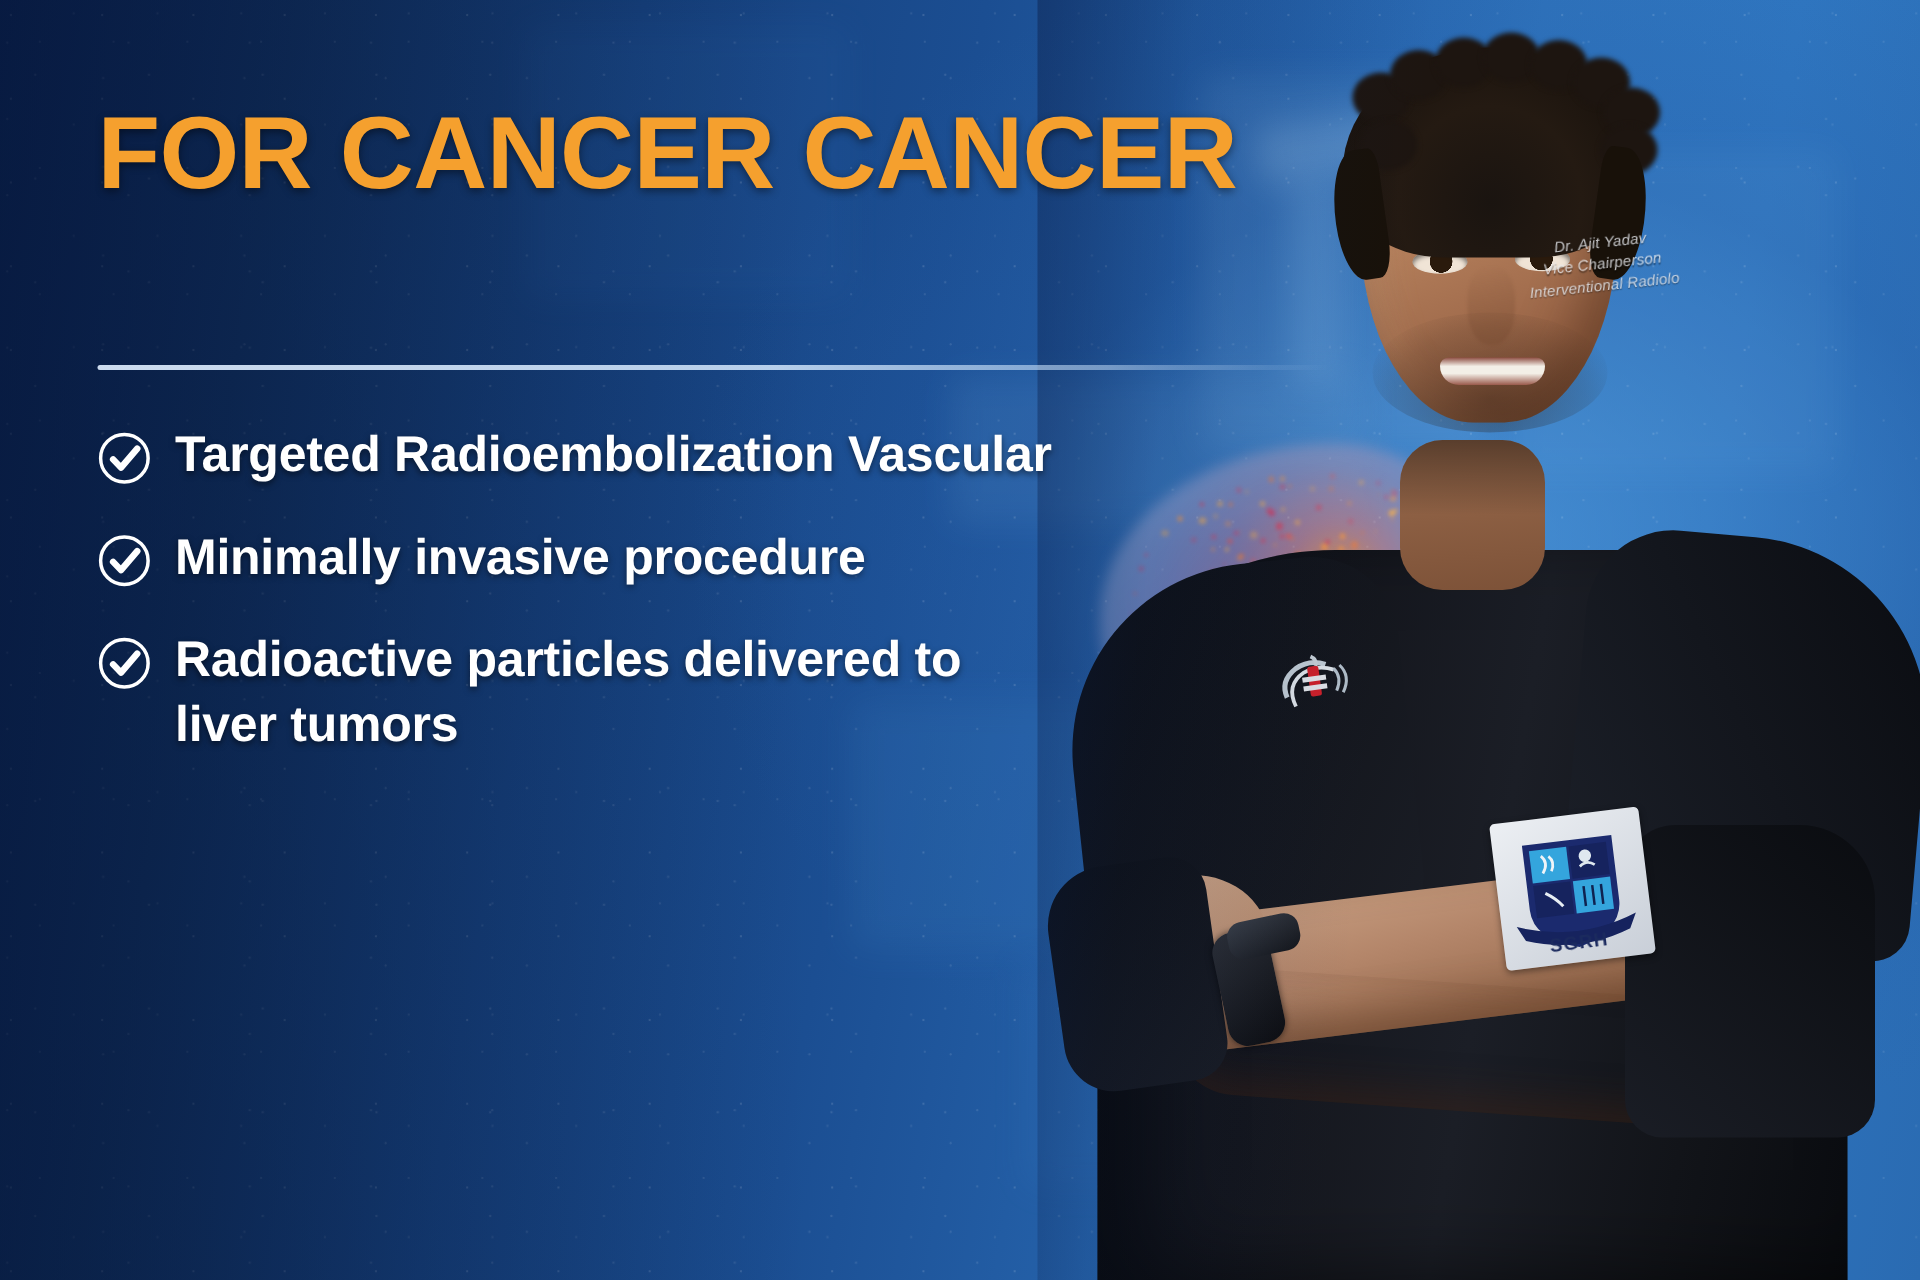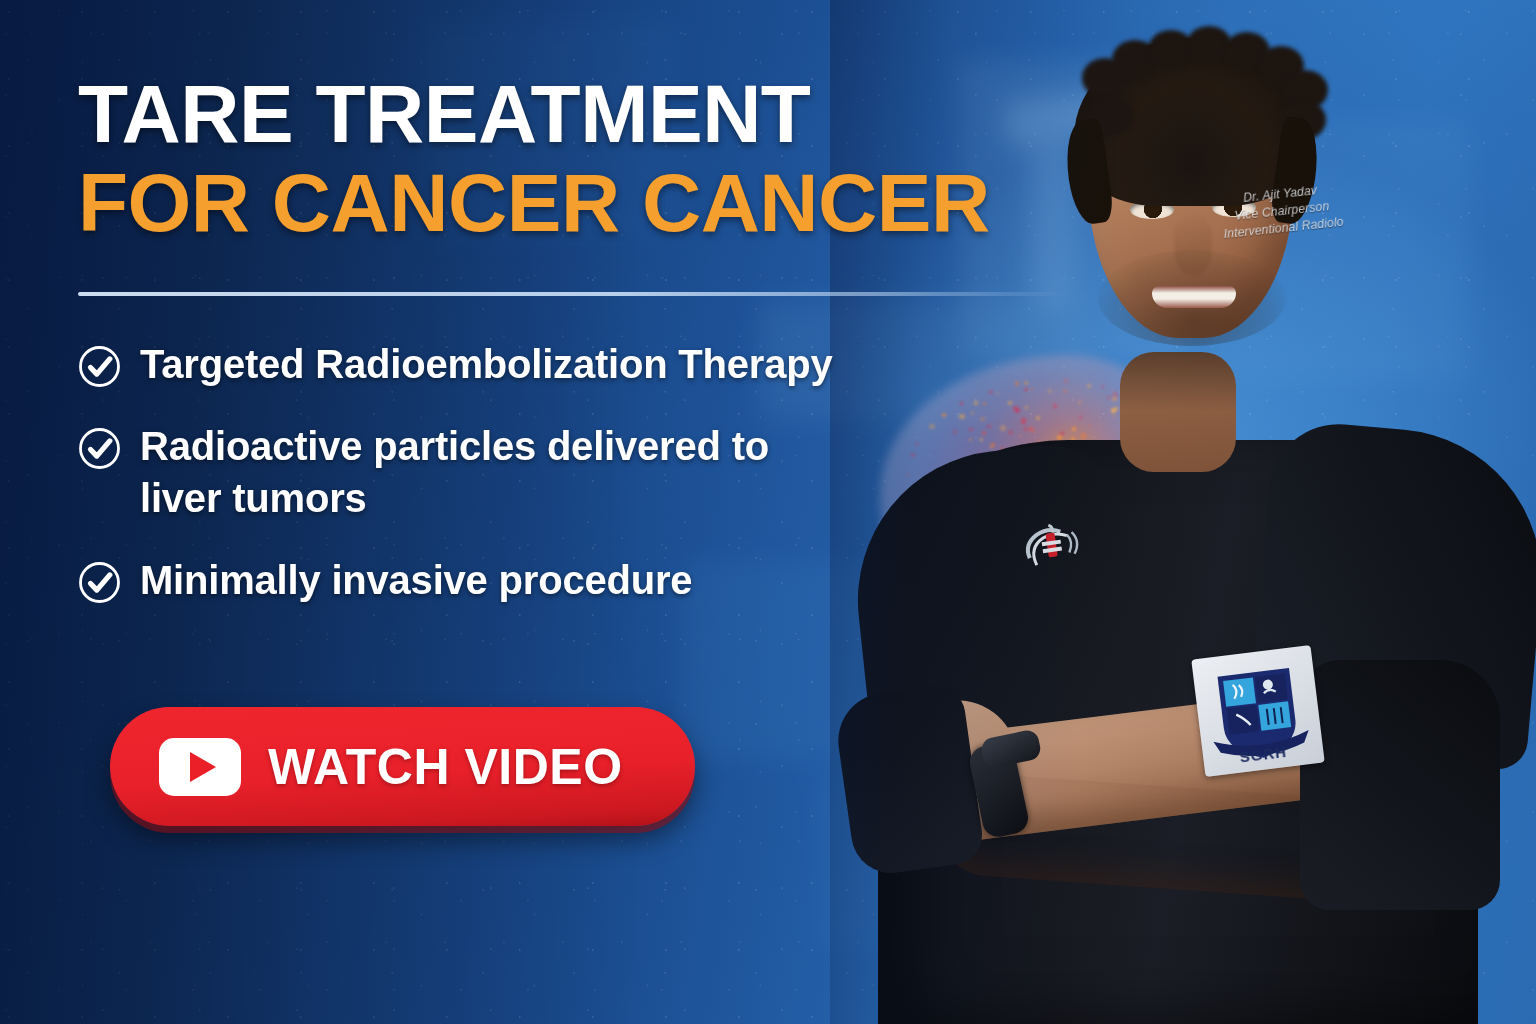--- a/index.html
+++ b/index.html
@@ -618,62 +618,55 @@
       </svg>
       <span class="badge-text">SGRH</span>
     </div>
 
     <div class="dshade"></div>
   </div>
 
   <div id="content">
 
     <div class="headline">
-      <span class="hl-1">TARE TREATMENT</span>
       <span class="hl-2">FOR CANCER CANCER</span>
     </div>
 
     <div class="divider"></div>
 
     <div class="bullets">
 
       <div class="bullet">
         <span class="chk">
           <svg viewBox="0 0 43 43" width="43" height="43">
             <circle cx="21.5" cy="21.5" r="19" fill="none" stroke="#ffffff" stroke-width="2.8"></circle>
             <path d="M12.5 22.5 l6.3 6.6 l13-15.2" fill="none" stroke="#ffffff" stroke-width="5.2" stroke-linecap="round" stroke-linejoin="round"></path>
           </svg>
         </span>
-        <span class="btxt">Targeted Radioembolization Therapy</span>
+        <span class="btxt">Targeted Radioembolization Vascular</span>
+      </div>
+
+      <div class="bullet">
+        <span class="chk">
+          <svg viewBox="0 0 43 43" width="43" height="43">
+            <circle cx="21.5" cy="21.5" r="19" fill="none" stroke="#ffffff" stroke-width="2.8"></circle>
+            <path d="M12.5 22.5 l6.3 6.6 l13-15.2" fill="none" stroke="#ffffff" stroke-width="5.2" stroke-linecap="round" stroke-linejoin="round"></path>
+          </svg>
+        </span>
+        <span class="btxt">Minimally invasive procedure</span>
       </div>
 
       <div class="bullet">
         <span class="chk">
           <svg viewBox="0 0 43 43" width="43" height="43">
             <circle cx="21.5" cy="21.5" r="19" fill="none" stroke="#ffffff" stroke-width="2.8"></circle>
             <path d="M12.5 22.5 l6.3 6.6 l13-15.2" fill="none" stroke="#ffffff" stroke-width="5.2" stroke-linecap="round" stroke-linejoin="round"></path>
           </svg>
         </span>
         <span class="btxt" style="max-width:700px">Radioactive particles delivered to liver tumors</span>
       </div>
 
-      <div class="bullet">
-        <span class="chk">
-          <svg viewBox="0 0 43 43" width="43" height="43">
-            <circle cx="21.5" cy="21.5" r="19" fill="none" stroke="#ffffff" stroke-width="2.8"></circle>
-            <path d="M12.5 22.5 l6.3 6.6 l13-15.2" fill="none" stroke="#ffffff" stroke-width="5.2" stroke-linecap="round" stroke-linejoin="round"></path>
-          </svg>
-        </span>
-        <span class="btxt">Minimally invasive procedure</span>
-      </div>
-
     </div>
 
-    <div class="cta">
-      <span class="yt">
-        <span class="yt-tri"></span>
-      </span>
-      <span class="cta-label">WATCH VIDEO</span>
-    </div>
 
 
   </div>
 </div>
 
 </body></html>

